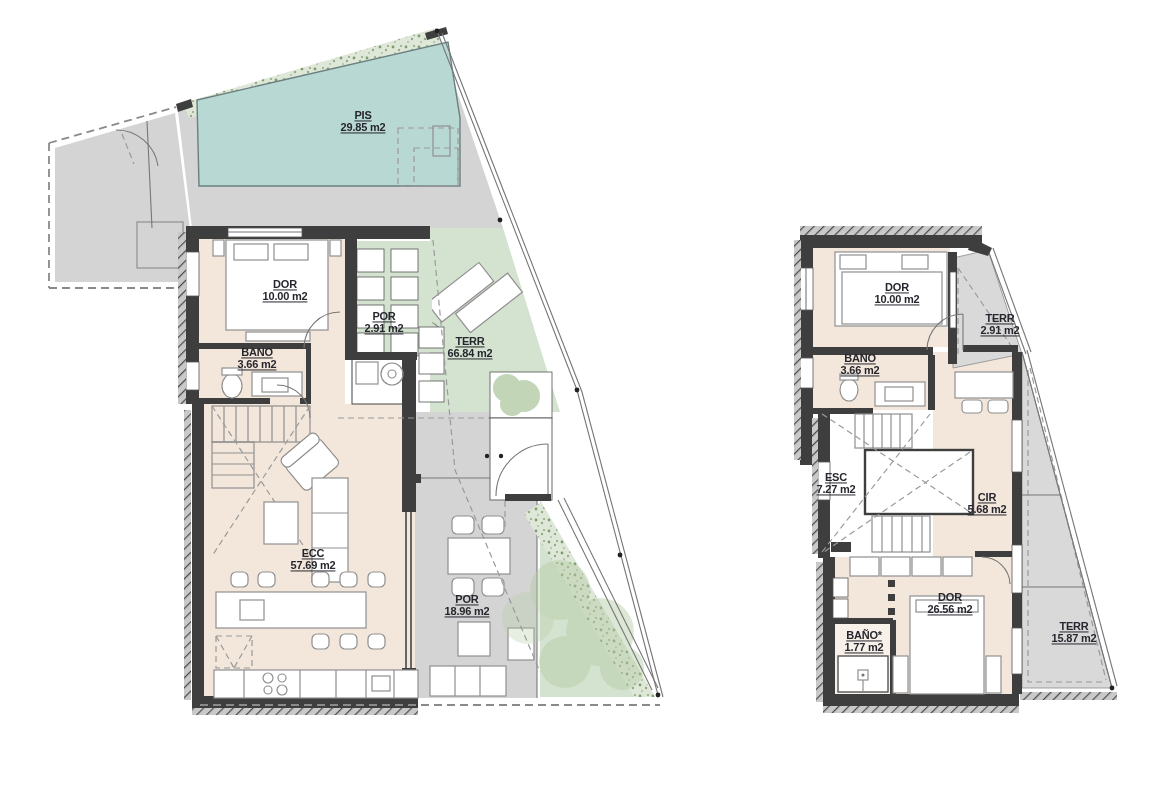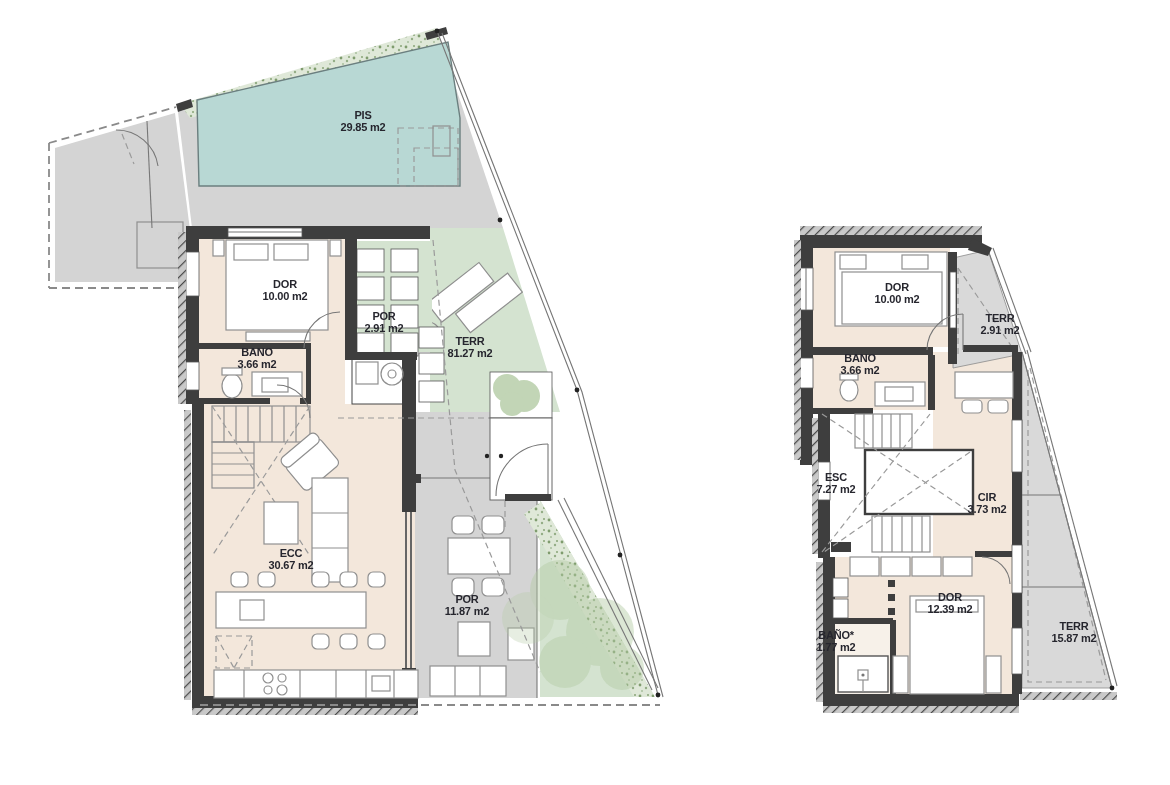--- a/index.html
+++ b/index.html
@@ -2,21 +2,21 @@
 <html><head>
 <meta charset="utf-8">
 <style>
   html,body{margin:0;padding:0;background:#ffffff;}
   #canvas{position:relative;width:1170px;height:785px;background:#ffffff;overflow:hidden;
           font-family:"Liberation Sans",sans-serif;}
   #plan-svg{position:absolute;left:0;top:0;}
   .room-label{position:absolute;transform:translate(-50%,-50%);text-align:center;
               font-weight:700;font-size:11px;line-height:1.05;letter-spacing:-0.2px;
               color:#26262e;white-space:nowrap;z-index:5;}
-  .room-label span{display:block;}
+  .room-label span{display:block;text-decoration:underline;}
   
   .w{fill:#3e3e3e;stroke:none;}
   .beige{fill:#f3e7db;stroke:none;}
   .gray{fill:#d4d4d4;stroke:none;}
   .gray2{fill:#d9d9d9;stroke:#8a8a8a;stroke-width:0.8;}
   .green{fill:#d4e3d0;stroke:none;}
   .pool{fill:#b8d8d4;stroke:#6b7f7f;stroke-width:1.4;}
   .furn{fill:#ffffff;stroke:#8f8f8f;stroke-width:1.2;}
   .furnl{fill:none;stroke:#8f8f8f;stroke-width:1.2;}
   .thin{fill:none;stroke:#777777;stroke-width:1.1;}
@@ -416,60 +416,60 @@
 <div class="room-label" style="left:285px;top:291px">
   <span>DOR</span>
   <span>10.00 m2</span>
 </div>
 <div class="room-label" style="left:384px;top:323px">
   <span>POR</span>
   <span>2.91 m2</span>
 </div>
 <div class="room-label" style="left:470px;top:348px">
   <span>TERR</span>
-  <span>81.27 m2</span>
+  <span>66.84 m2</span>
 </div>
 <div class="room-label" style="left:257px;top:359px">
   <span>BANO</span>
   <span>3.66 m2</span>
 </div>
-<div class="room-label" style="left:291px;top:560px">
+<div class="room-label" style="left:313px;top:560px">
   <span>ECC</span>
-  <span>30.67 m2</span>
+  <span>57.69 m2</span>
 </div>
 <div class="room-label" style="left:467px;top:606px">
   <span>POR</span>
-  <span>11.87 m2</span>
+  <span>18.96 m2</span>
 </div>
 
 <div class="room-label" style="left:897px;top:294px">
   <span>DOR</span>
   <span>10.00 m2</span>
 </div>
 <div class="room-label" style="left:1000px;top:325px">
   <span>TERR</span>
   <span>2.91 m2</span>
 </div>
 <div class="room-label" style="left:860px;top:365px">
   <span>BANO</span>
   <span>3.66 m2</span>
 </div>
 <div class="room-label" style="left:836px;top:484px">
   <span>ESC</span>
   <span>7.27 m2</span>
 </div>
 <div class="room-label" style="left:987px;top:504px">
   <span>CIR</span>
-  <span>3.73 m2</span>
+  <span>5.68 m2</span>
 </div>
 <div class="room-label" style="left:950px;top:604px">
   <span>DOR</span>
-  <span>12.39 m2</span>
-</div>
-<div class="room-label" style="left:836px;top:642px">
+  <span>26.56 m2</span>
+</div>
+<div class="room-label" style="left:864px;top:642px">
   <span>BAÑO*</span>
   <span>1.77 m2</span>
 </div>
 <div class="room-label" style="left:1074px;top:633px">
   <span>TERR</span>
   <span>15.87 m2</span>
 </div>
 
 </div>
 

